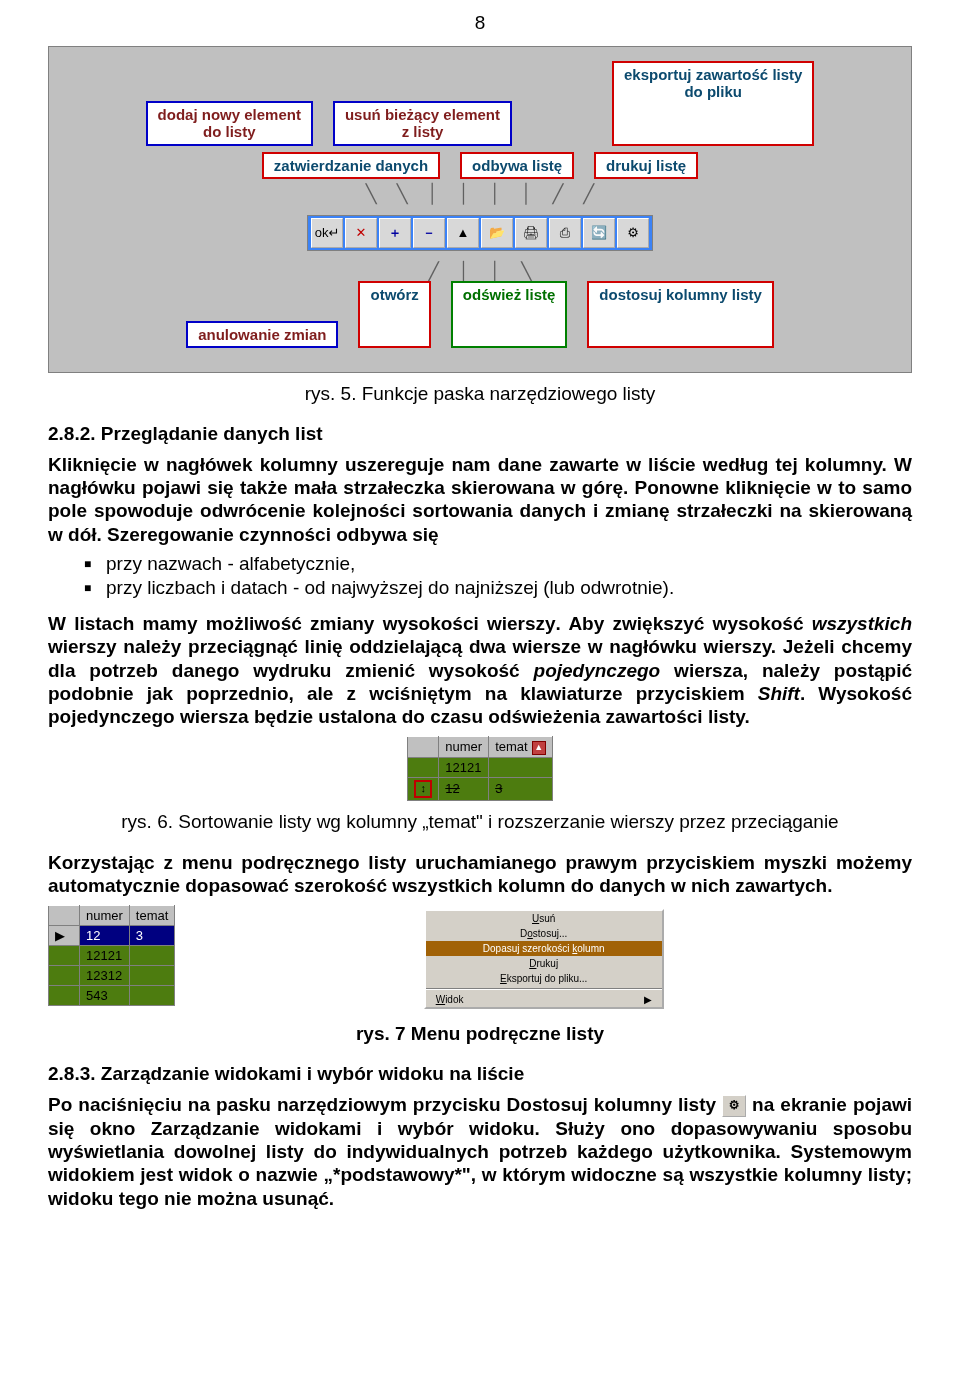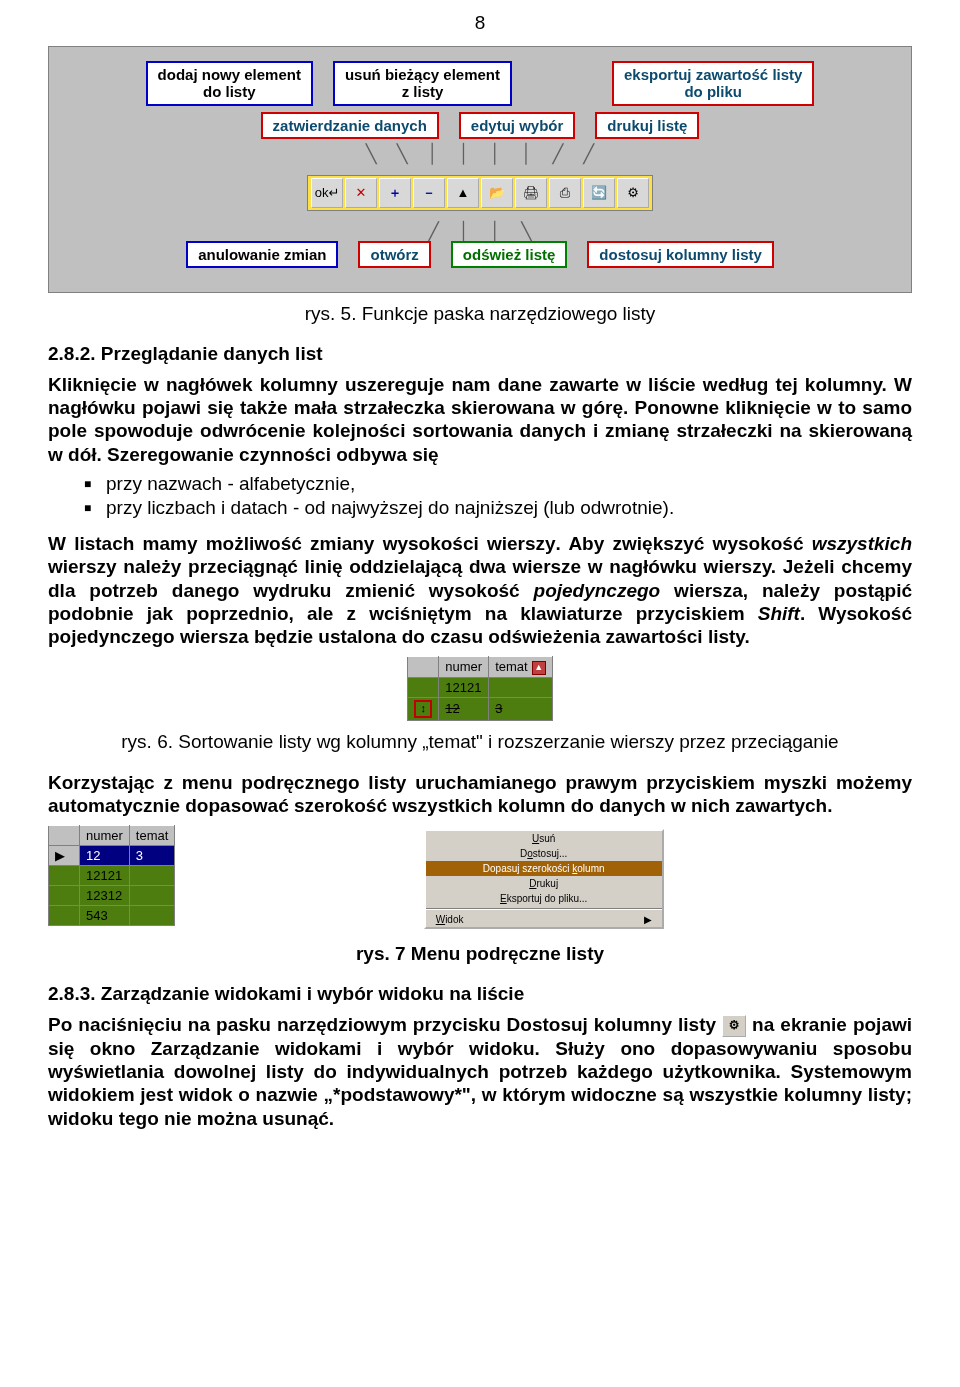--- a/index.html
+++ b/index.html
@@ -31,31 +31,31 @@
   }
   .label-box {
     border: 2.5px solid;
     background: #fff;
     padding: 3px 10px;
     font-weight: bold;
     font-size: 15px;
     text-align: center;
     line-height: 1.15;
   }
-  .blue-border { border-color: #0000c8; color:#000000; }
+  .blue-border { border-color: #0000c8; color:#7f1d1d;margin-top:40px; }
   .red-border  { border-color: #d00000; color:#0c4a6e; }
   .green-border{ border-color: #008000; color:#007000; }
   .toolbar {
     display: flex;
     justify-content: center;
     margin: 12px 0;
   }
   .toolbar-inner {
     display: flex;
-    background: #fde047;
+    background: #3b82f6;
     border: 1px solid #808080;
     padding: 2px;
   }
   .tb-btn {
     width: 30px;
     height: 28px;
     background: #d8d8d8;
     border: 1px outset #fff;
     margin: 0 1px;
     display: flex;
@@ -166,21 +166,21 @@
     <div class="diagram-row-labels">
       <div class="label-box blue-border" style="white-space:pre-line">dodaj nowy element
 do listy</div>
       <div class="label-box blue-border" style="white-space:pre-line">usuń bieżący element
 z listy</div>
       <div class="label-box red-border" style="white-space:pre-line;margin-left:80px">eksportuj zawartość listy
 do pliku</div>
     </div>
     <div class="diagram-row-labels">
       <div class="label-box red-border">zatwierdzanie danych</div>
-      <div class="label-box red-border">edytuj wybór</div>
+      <div class="label-box red-border">odbywa listę</div>
       <div class="label-box red-border">drukuj listę</div>
     </div>
     <div class="connector-row">
         <span>╲</span>
         <span>╲</span>
         <span>│</span>
         <span>│</span>
         <span>│</span>
         <span>│</span>
         <span>╱</span>

